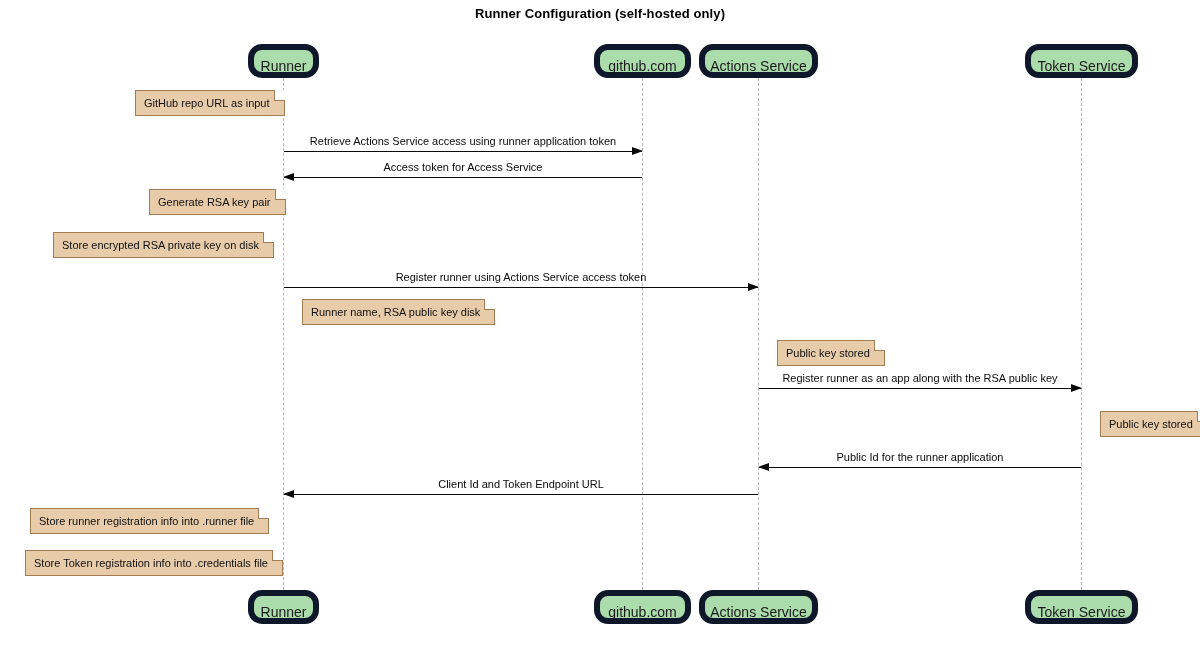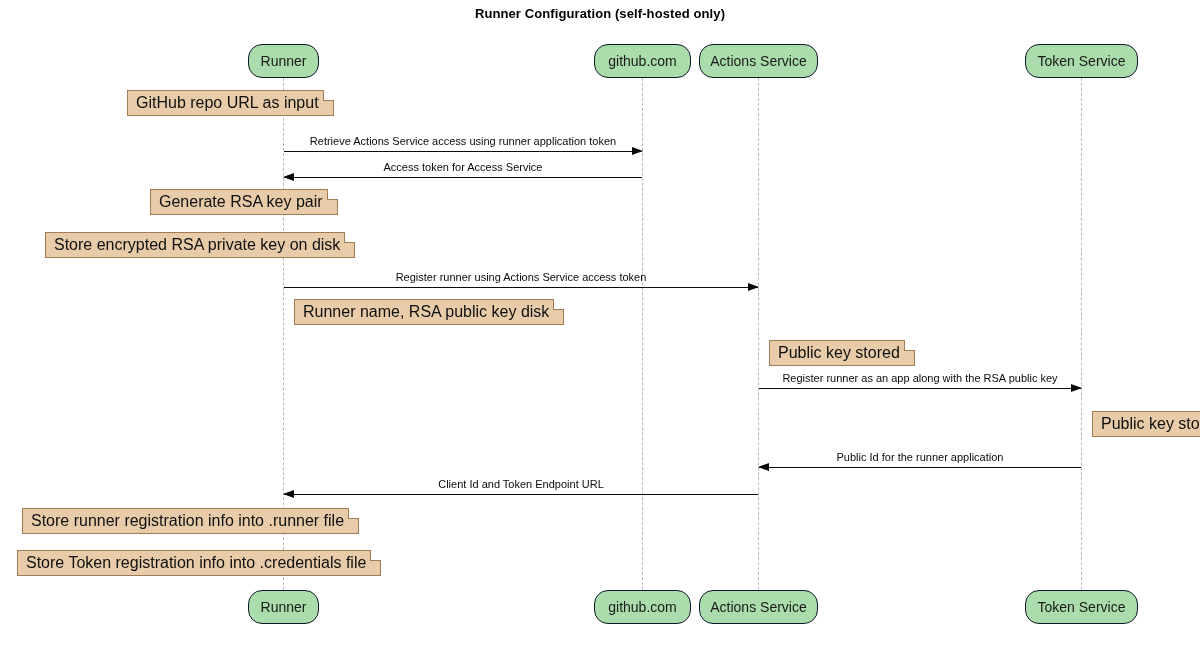--- a/index.html
+++ b/index.html
@@ -35,40 +35,41 @@
   .lifeline {
     position: absolute;
     width: 0;
     border-left: 1px dashed #b8b8b8;
   }
   
   .participant {
     position: absolute;
     box-sizing: border-box;
     background: #ABDCAB;
-    border: 1px solid #0f172a;
+    border: 6px solid #0f172a;
     border-radius: 14px;
     height: 34px;
     line-height: 32px;
     text-align: center;
     font-size: 14px;
     color: #1a1a1a;
     white-space: nowrap;
   }
   
   .note {
     position: absolute;
     box-sizing: border-box;
     background: #E8CCAA;
     border: 1px solid #A07B53;
-    font-size: 16px;
+    font-size: 11px;
     color: #101010;
     white-space: nowrap;
     padding: 5px 14px 5px 8px;
     line-height: 14px;
+    margin-left: 8px;
   }
   .note .fold {
     position: absolute;
     top: -1px;
     right: -1px;
     width: 10px;
     height: 10px;
     background: #ffffff;
     border-left: 1px solid #A07B53;
     border-bottom: 1px solid #A07B53;
@@ -128,21 +129,21 @@
   <div class="participant" style="left:248px;  top:590px; width:71px;">Runner</div>
   <div class="participant" style="left:594px;  top:590px; width:97px;">github.com</div>
   <div class="participant" style="left:699px;  top:590px; width:119px;">Actions Service</div>
   <div class="participant" style="left:1025px; top:590px; width:113px;">Token Service</div>
 
   <div class="note" style="left:127px; top:90px;">
     <span>GitHub repo URL as input</span>
     <span class="fold"></span>
   </div>
 
-  <div class="note" style="left:150px; top:189px;">
+  <div class="note" style="left:141px; top:189px;">
     <span>Generate RSA key pair</span>
     <span class="fold"></span>
   </div>
 
   <div class="note" style="left:45px; top:232px;">
     <span>Store encrypted RSA private key on disk</span>
     <span class="fold"></span>
   </div>
 
   <div class="note" style="left:294px; top:299px;">

